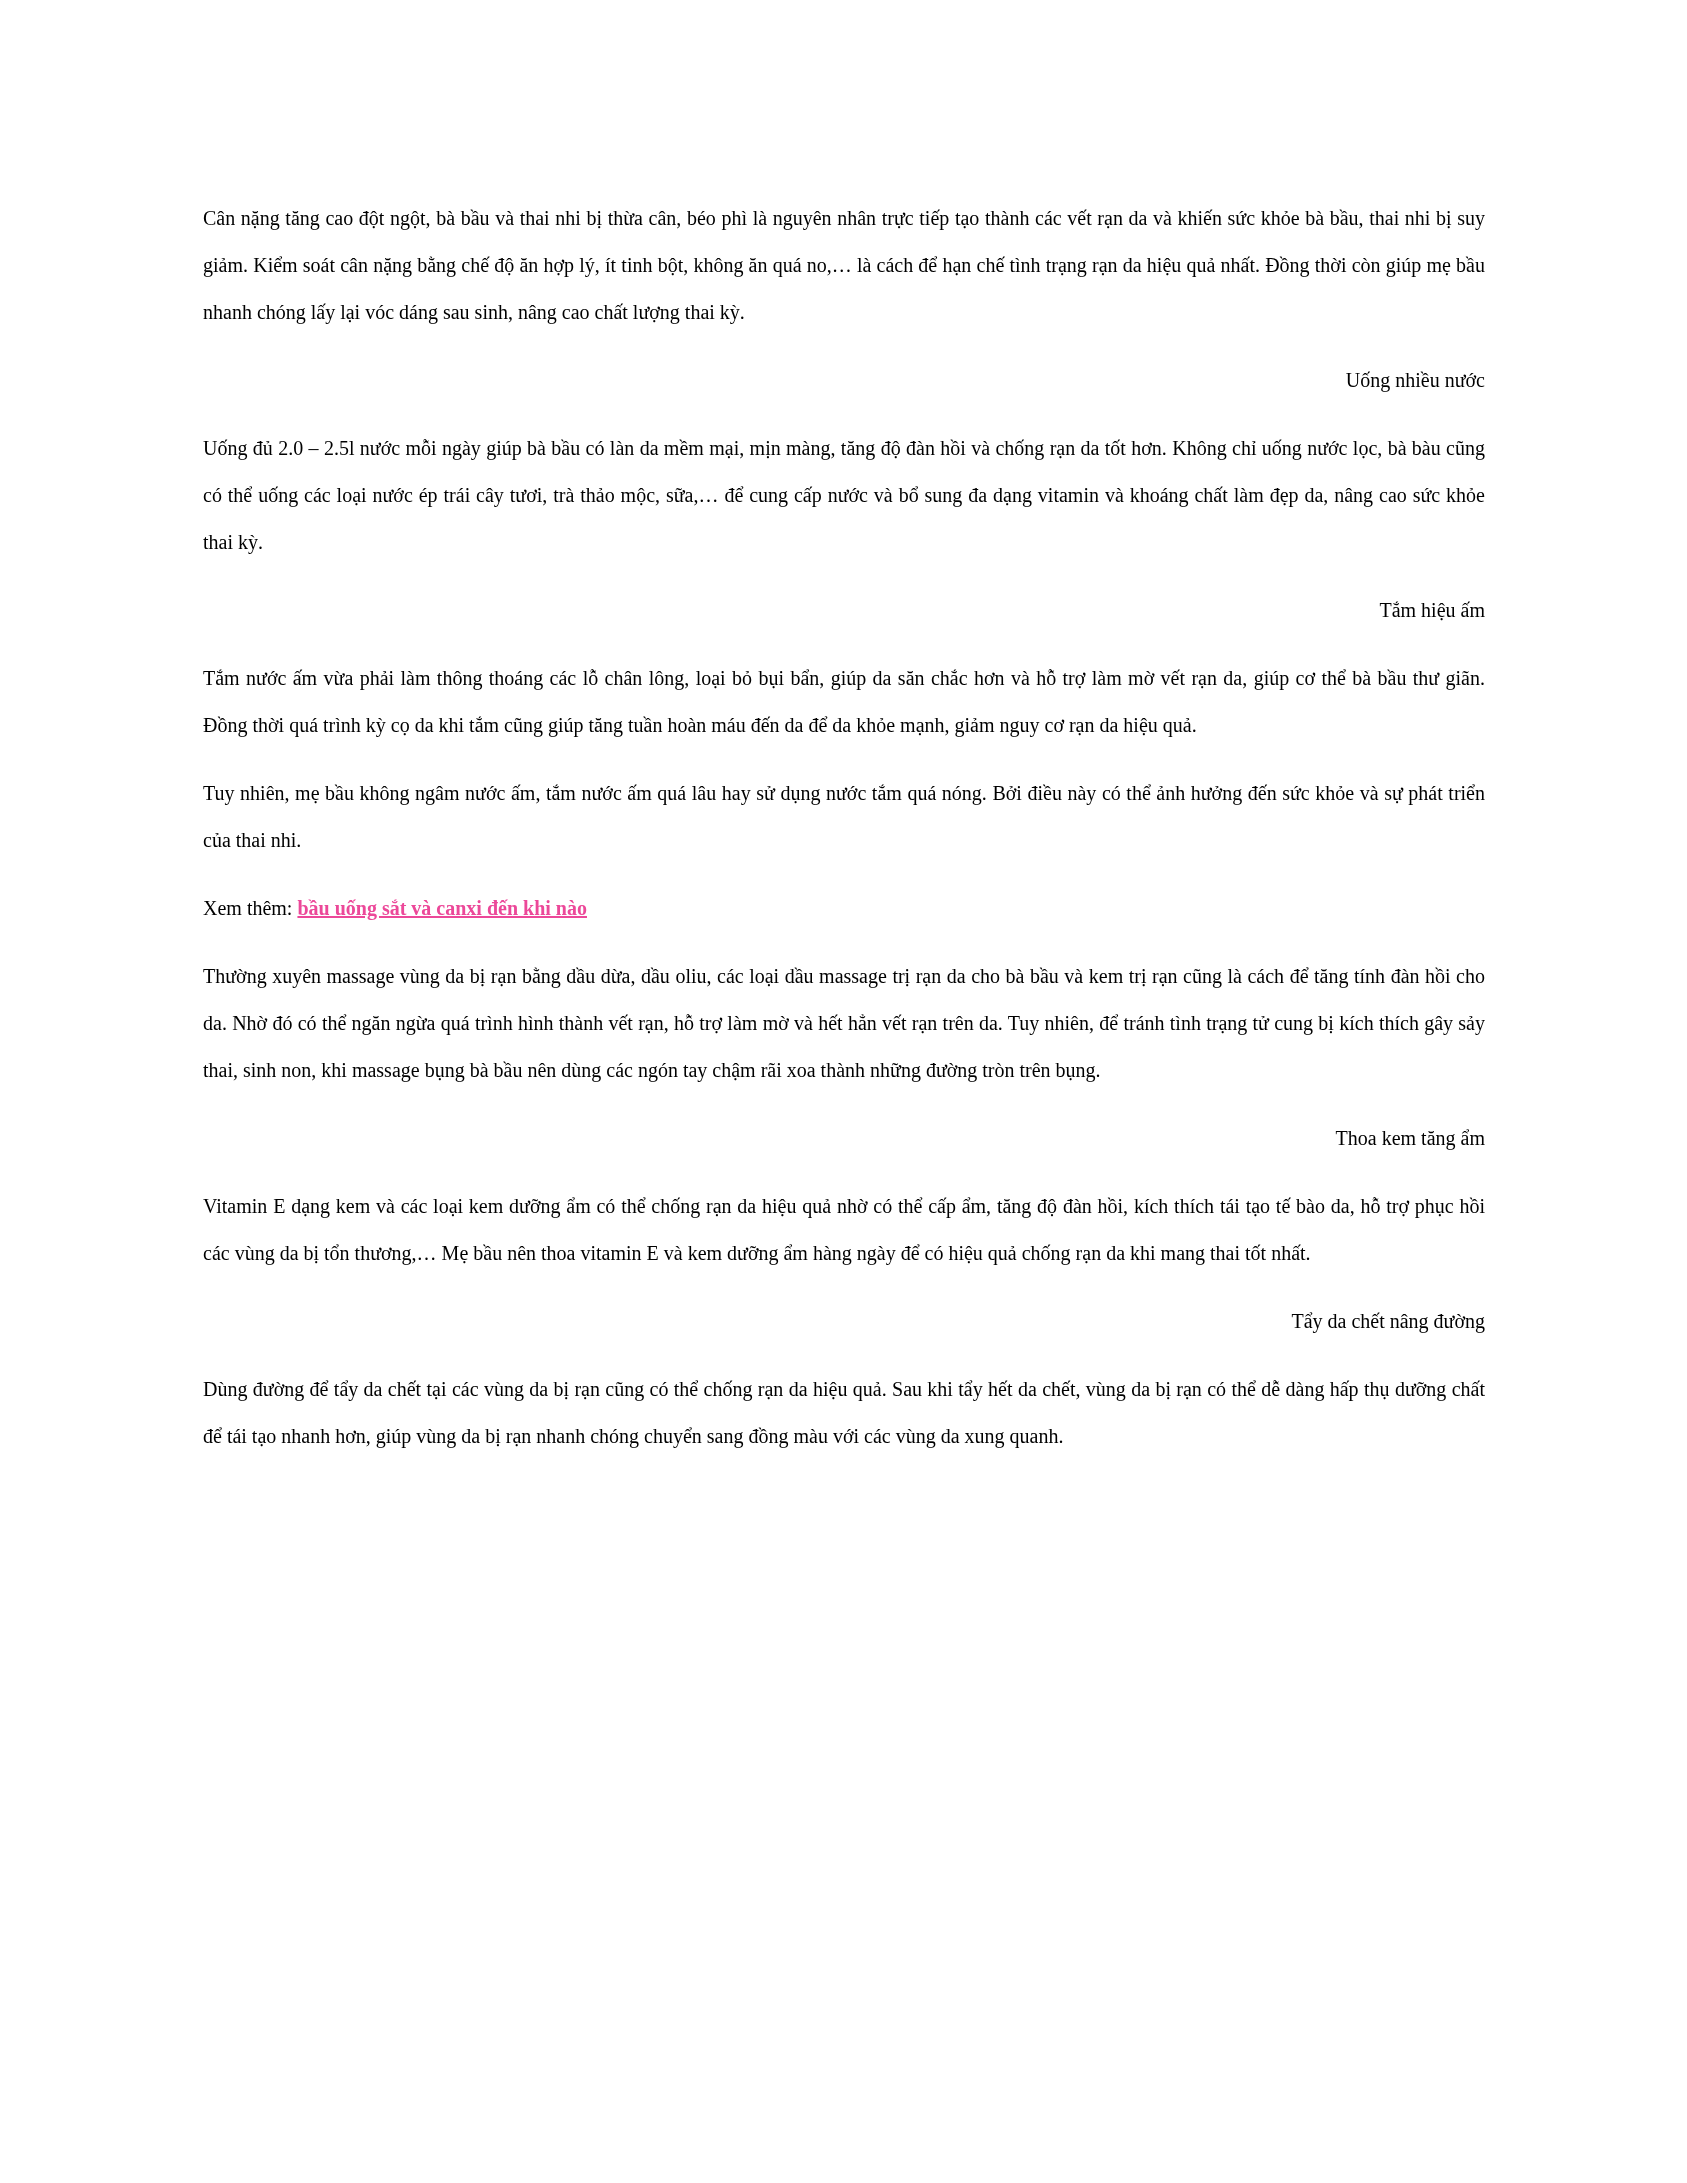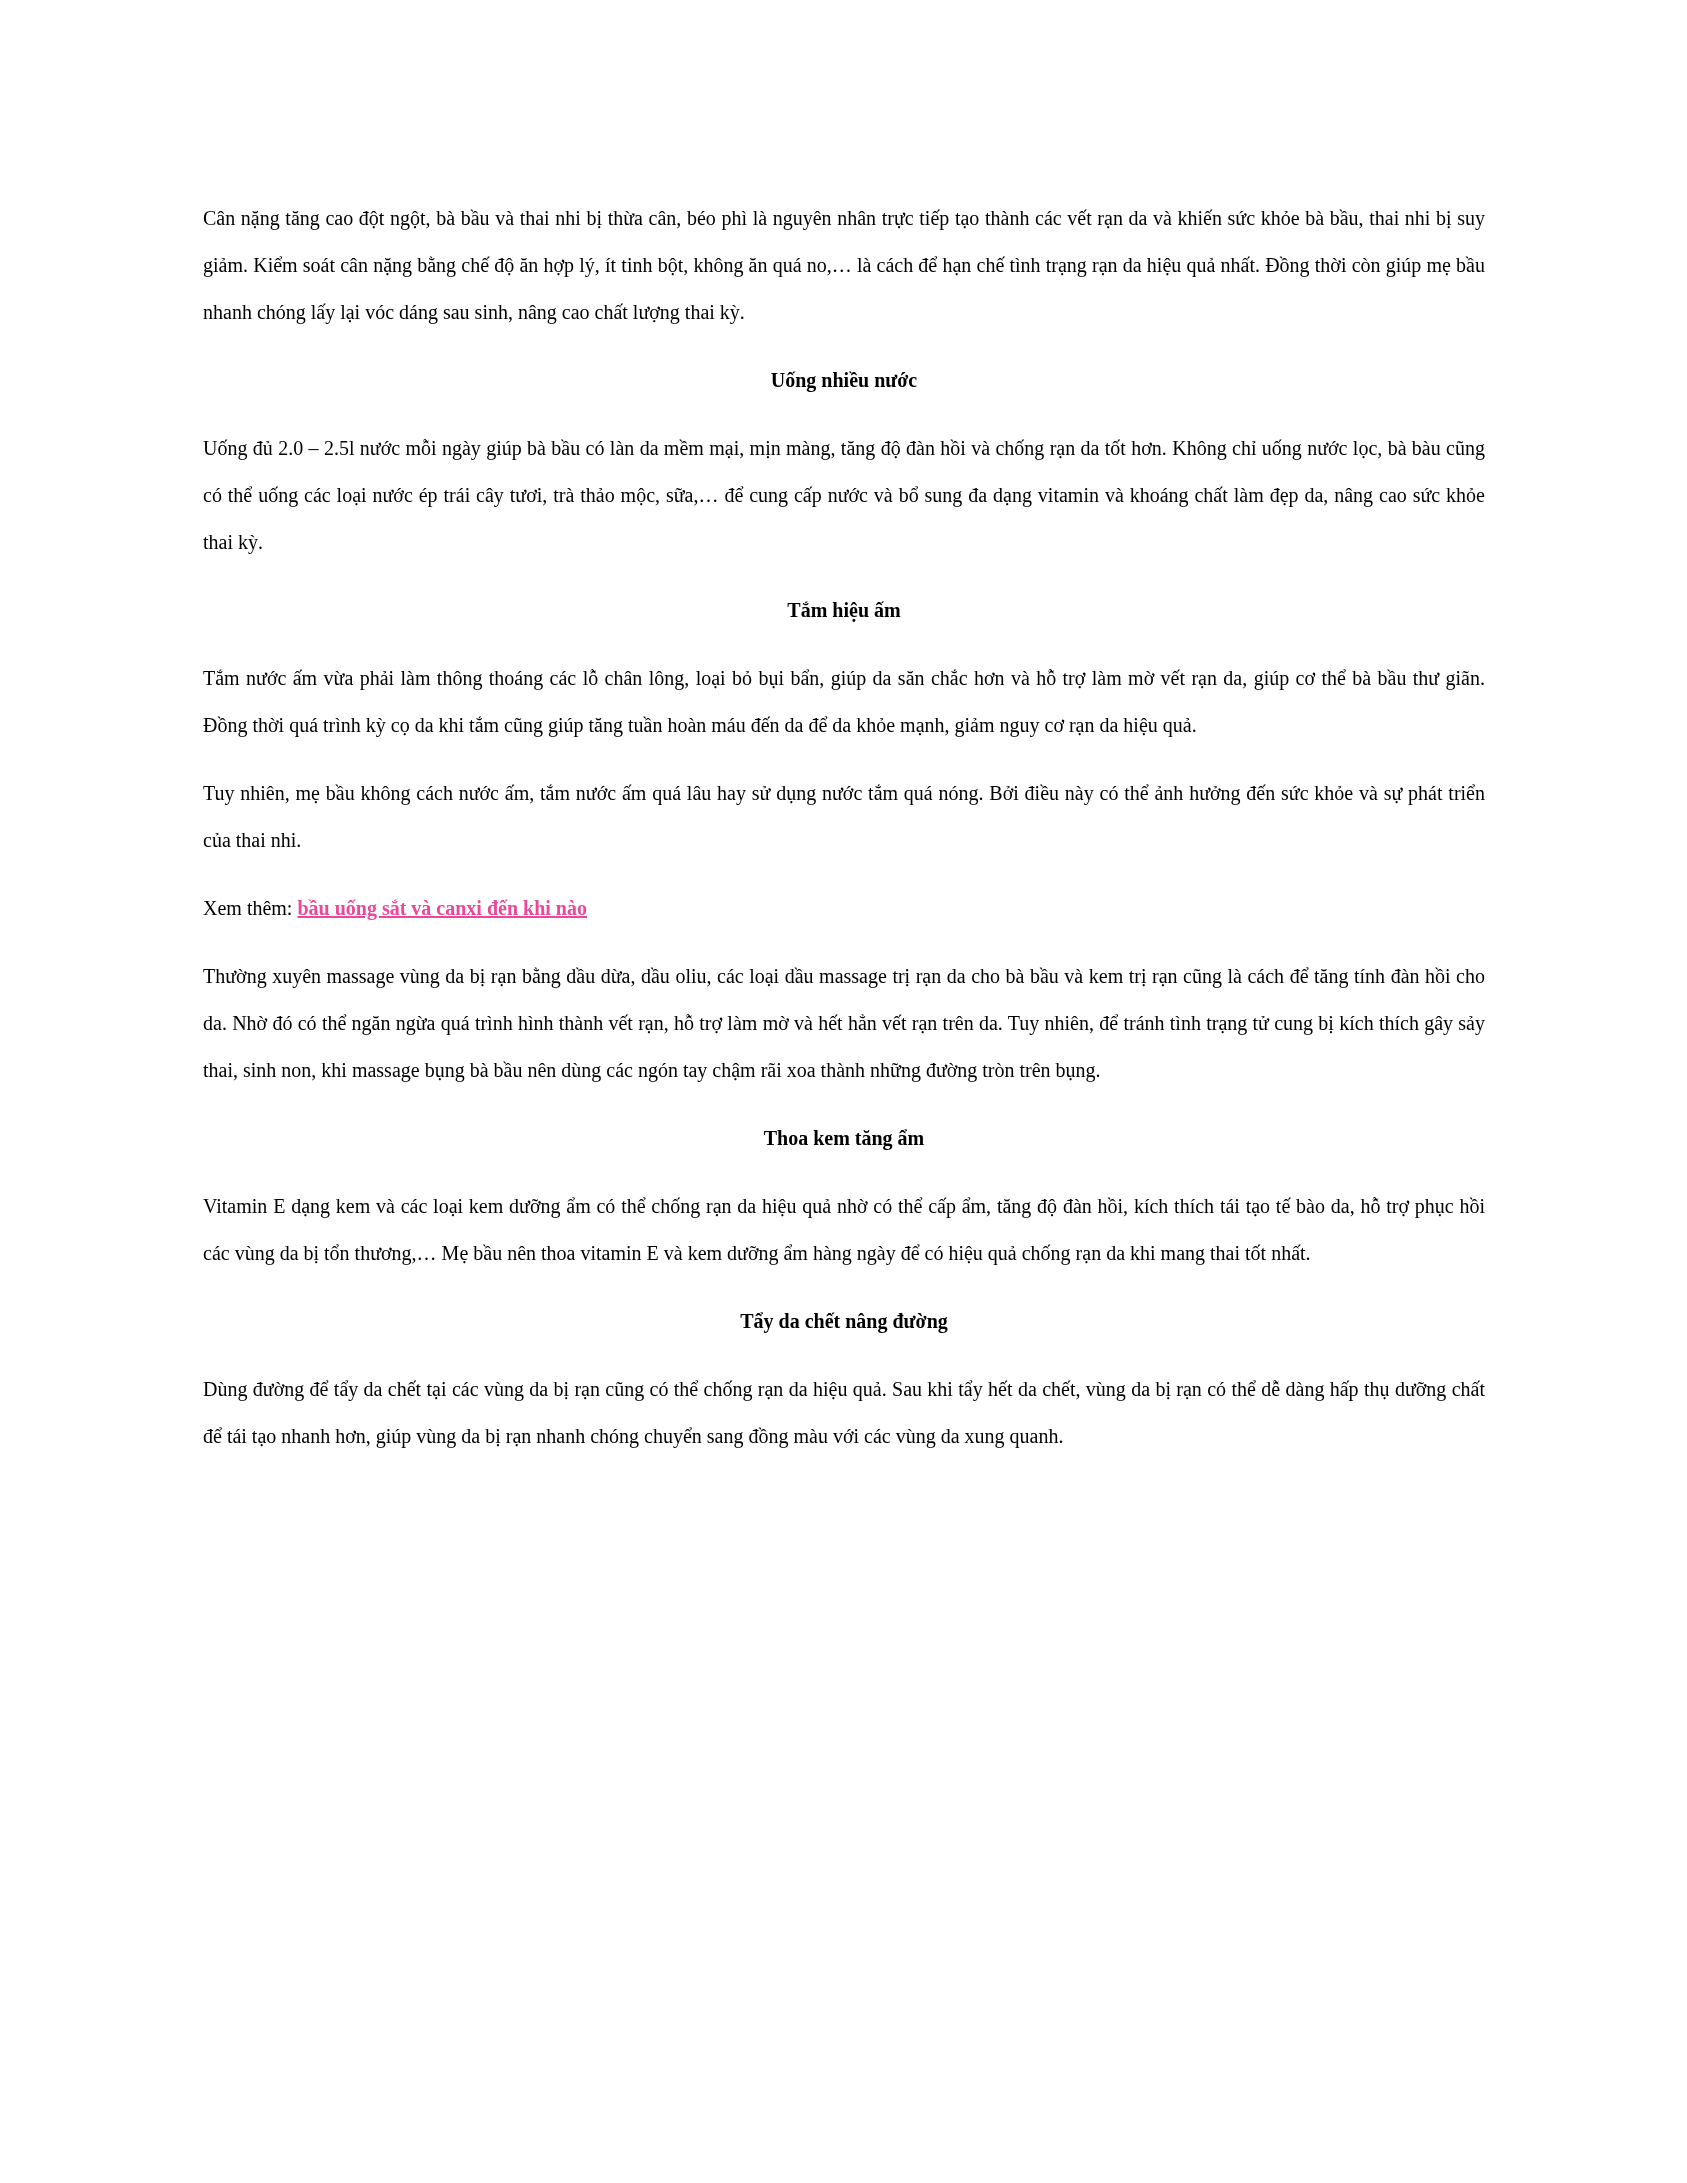--- a/index.html
+++ b/index.html
@@ -18,22 +18,21 @@
     line-height: 47px;
     color: #000000;
   }
   .para {
     margin: 0 0 21px 0;
     text-align: justify;
     text-justify: inter-word;
   }
   .heading {
     margin: 0 0 21px 0;
-    text-align: center;
-    font-weight: bold;
+    text-align: right;
   }
   a.doc-link {
     color: #ec4899;
     font-weight: bold;
     text-decoration: underline;
     cursor: pointer;
   }
 </style>
 </head>
 <body>
@@ -43,21 +42,21 @@
   <p class="para">Cân nặng tăng cao đột ngột, bà bầu và thai nhi bị thừa cân, béo phì là nguyên nhân trực tiếp tạo thành các vết rạn da và khiến sức khỏe bà bầu, thai nhi bị suy giảm. Kiểm soát cân nặng bằng chế độ ăn hợp lý, ít tinh bột, không ăn quá no,… là cách để hạn chế tình trạng rạn da hiệu quả nhất. Đồng thời còn giúp mẹ bầu nhanh chóng lấy lại vóc dáng sau sinh, nâng cao chất lượng thai kỳ.</p>
 
   <p class="heading">Uống nhiều nước</p>
 
   <p class="para">Uống đủ 2.0 – 2.5l nước mỗi ngày giúp bà bầu có làn da mềm mại, mịn màng, tăng độ đàn hồi và chống rạn da tốt hơn. Không chỉ uống nước lọc, bà bàu cũng có thể uống các loại nước ép trái cây tươi, trà thảo mộc, sữa,… để cung cấp nước và bổ sung đa dạng vitamin và khoáng chất làm đẹp da, nâng cao sức khỏe thai kỳ.</p>
 
   <p class="heading">Tắm hiệu ấm</p>
 
   <p class="para">Tắm nước ấm vừa phải làm thông thoáng các lỗ chân lông, loại bỏ bụi bẩn, giúp da săn chắc hơn và hỗ trợ làm mờ vết rạn da, giúp cơ thể bà bầu thư giãn. Đồng thời quá trình kỳ cọ da khi tắm cũng giúp tăng tuần hoàn máu đến da để da khỏe mạnh, giảm nguy cơ rạn da hiệu quả.</p>
 
-  <p class="para">Tuy nhiên, mẹ bầu không cách nước ấm, tắm nước ấm quá lâu hay sử dụng nước tắm quá nóng. Bởi điều này có thể ảnh hưởng đến sức khỏe và sự phát triển của thai nhi.</p>
+  <p class="para">Tuy nhiên, mẹ bầu không ngâm nước ấm, tắm nước ấm quá lâu hay sử dụng nước tắm quá nóng. Bởi điều này có thể ảnh hưởng đến sức khỏe và sự phát triển của thai nhi.</p>
 
   <p class="para"><span>Xem thêm: </span><a class="doc-link">bầu uống sắt và canxi đến khi nào</a></p>
 
 
   <p class="para">Thường xuyên massage vùng da bị rạn bằng dầu dừa, dầu oliu, các loại dầu massage trị rạn da cho bà bầu và kem trị rạn cũng là cách để tăng tính đàn hồi cho da. Nhờ đó có thể ngăn ngừa quá trình hình thành vết rạn, hỗ trợ làm mờ và hết hẳn vết rạn trên da. Tuy nhiên, để tránh tình trạng tử cung bị kích thích gây sảy thai, sinh non, khi massage bụng bà bầu nên dùng các ngón tay chậm rãi xoa thành những đường tròn trên bụng.</p>
 
   <p class="heading">Thoa kem tăng ẩm</p>
 
   <p class="para">Vitamin E dạng kem và các loại kem dưỡng ẩm có thể chống rạn da hiệu quả nhờ có thể cấp ẩm, tăng độ đàn hồi, kích thích tái tạo tế bào da, hỗ trợ phục hồi các vùng da bị tổn thương,… Mẹ bầu nên thoa vitamin E và kem dưỡng ẩm hàng ngày để có hiệu quả chống rạn da khi mang thai tốt nhất.</p>
 

